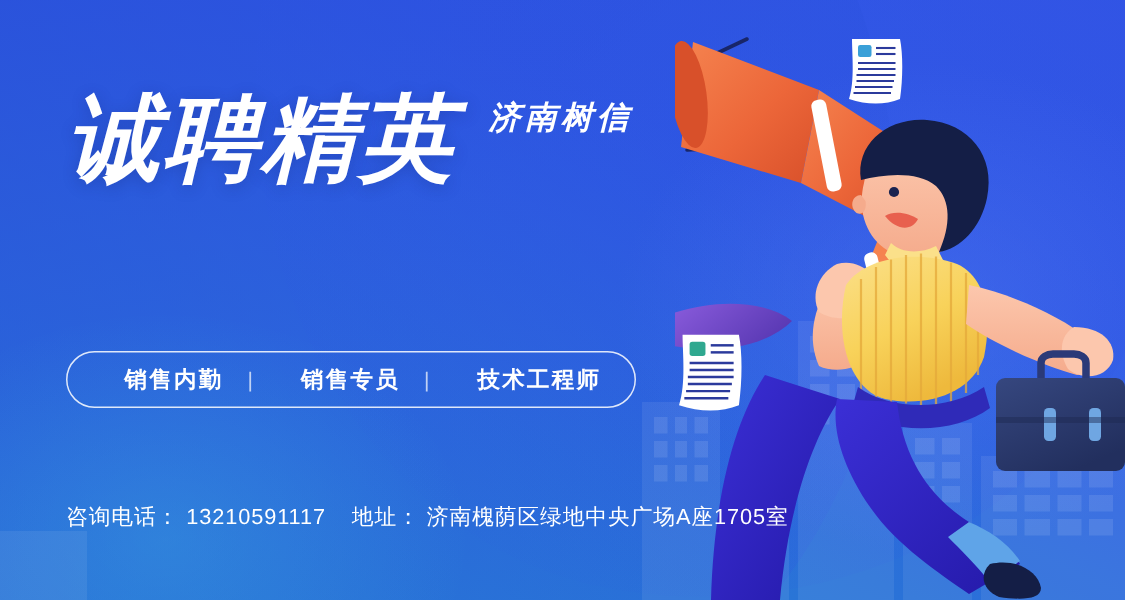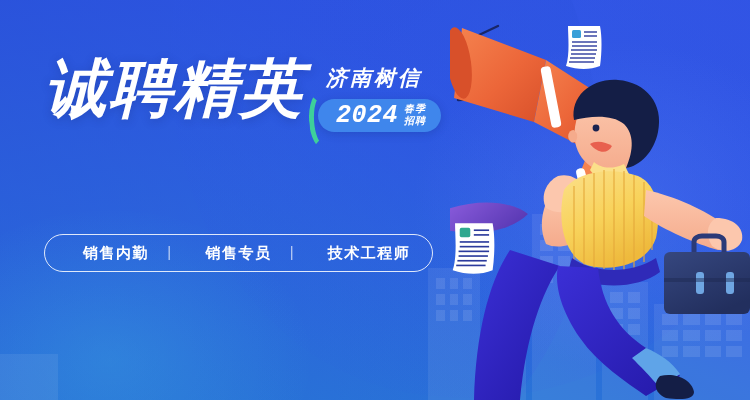--- a/index.html
+++ b/index.html
@@ -5,21 +5,21 @@
   html, body {
     margin: 0;
     padding: 0;
     background: #ffffff;
   }
   #banner {
     position: relative;
     width: 750px;
     height: 400px;
     overflow: hidden;
-    font-family: Liberation Mono, monospace;
+    font-family: Liberation Sans, sans-serif;
     background: linear-gradient(205deg, #3557e8 0%, #3059e6 30%, #2a72d8 62%, #2389ce 100%);
   }
 
   
   .bg-layer { position: absolute; pointer-events: none; }
 
   
   .swoosh {
     left: -160px; top: -230px;
     width: 760px; height: 760px;
@@ -390,34 +390,34 @@
     </g>
   </svg>
 
   <div class="copy">
 
     <div class="headline-row">
       <div class="headline">诚聘精英</div>
 
       <div class="company-block">
         <div class="company-name">济南树信</div>
-        <div class="year-badge">
-          <span class="year-num">2024</span>
-          <span class="season">
-            <span>春季</span>
-            <span>招聘</span>
-          </span>
-        </div>
       </div>
     </div>
 
 
     <div class="roles-pill">
       <span class="role">销售内勤</span>
       <span class="sep">|</span>
       <span class="role">销售专员</span>
       <span class="sep">|</span>
       <span class="role">技术工程师</span>
     </div>
 
+    <div class="contact">
+      <span>咨询电话：</span>
+      <span>13210591117</span>
+      <span class="gap"></span>
+      <span>地址：</span>
+      <span>济南槐荫区绿地中央广场A座1705室</span>
+    </div>
 
   </div>
 </div>
 
 </body></html>

